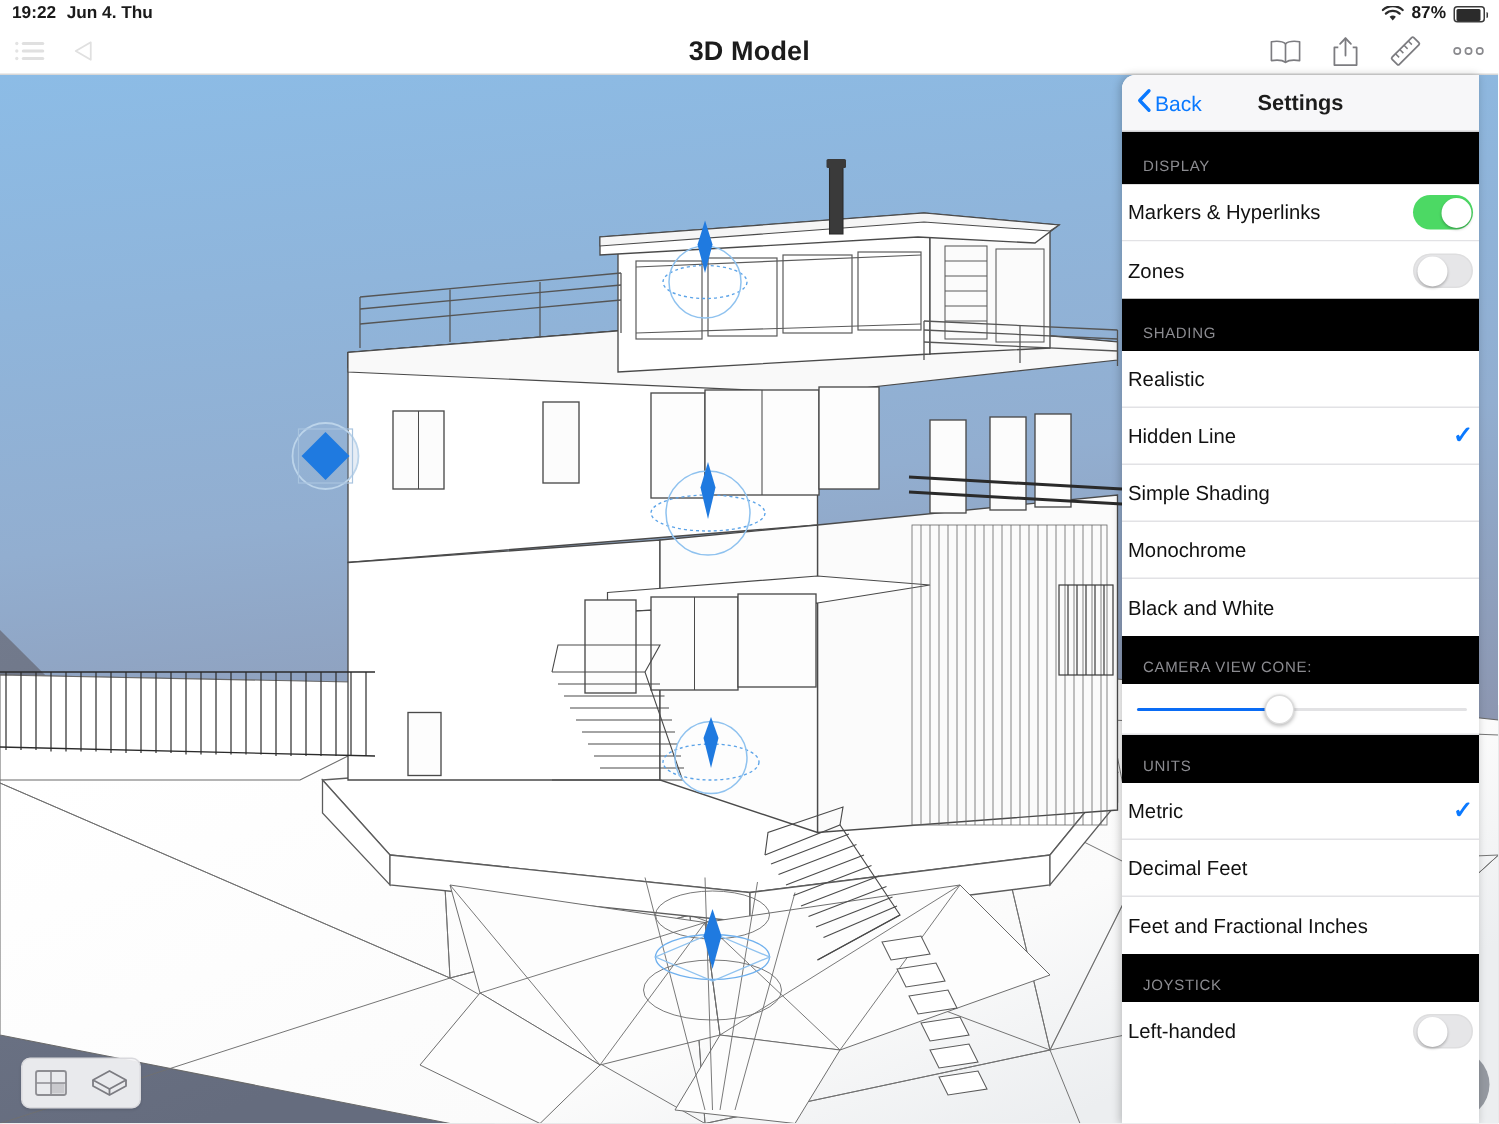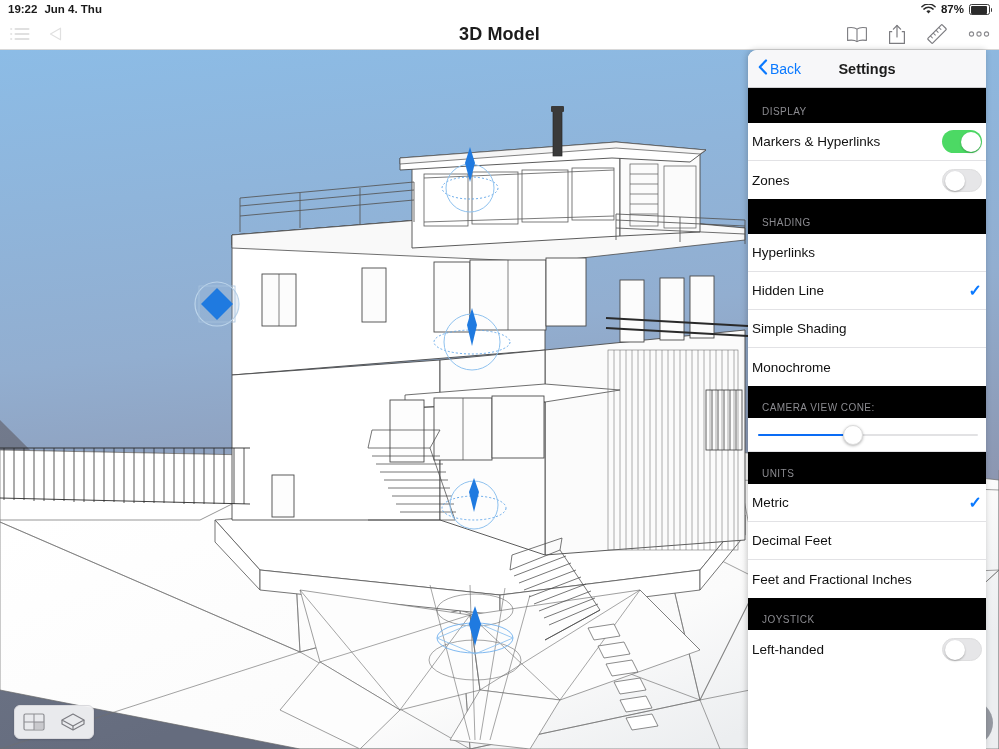--- a/index.html
+++ b/index.html
@@ -549,31 +549,34 @@
         <span class="label">Zones</span>
         <span class="toggle off">
             <span class="knob"></span>
           </span>
       </div>
     </div>
 
     <div class="sec-head">SHADING</div>
     <div class="group">
       <div class="row">
-        <span class="label">Hyperlinks</span>
+        <span class="label">Realistic</span>
       </div>
       <div class="row">
         <span class="label">Hidden Line</span>
         <span class="check">✓</span>
       </div>
       <div class="row">
         <span class="label">Simple Shading</span>
       </div>
       <div class="row">
         <span class="label">Monochrome</span>
+      </div>
+      <div class="row">
+        <span class="label">Black and White</span>
       </div>
     </div>
 
     <div class="sec-head tight">CAMERA VIEW CONE:</div>
     <div class="slider-wrap">
       <div class="track">
         <div class="filled" id="sliderFill" style="width: 43%;"></div>
         <div class="thumb" id="sliderThumb" style="left: calc(43% - 10px);"></div>
       </div>
     </div>

